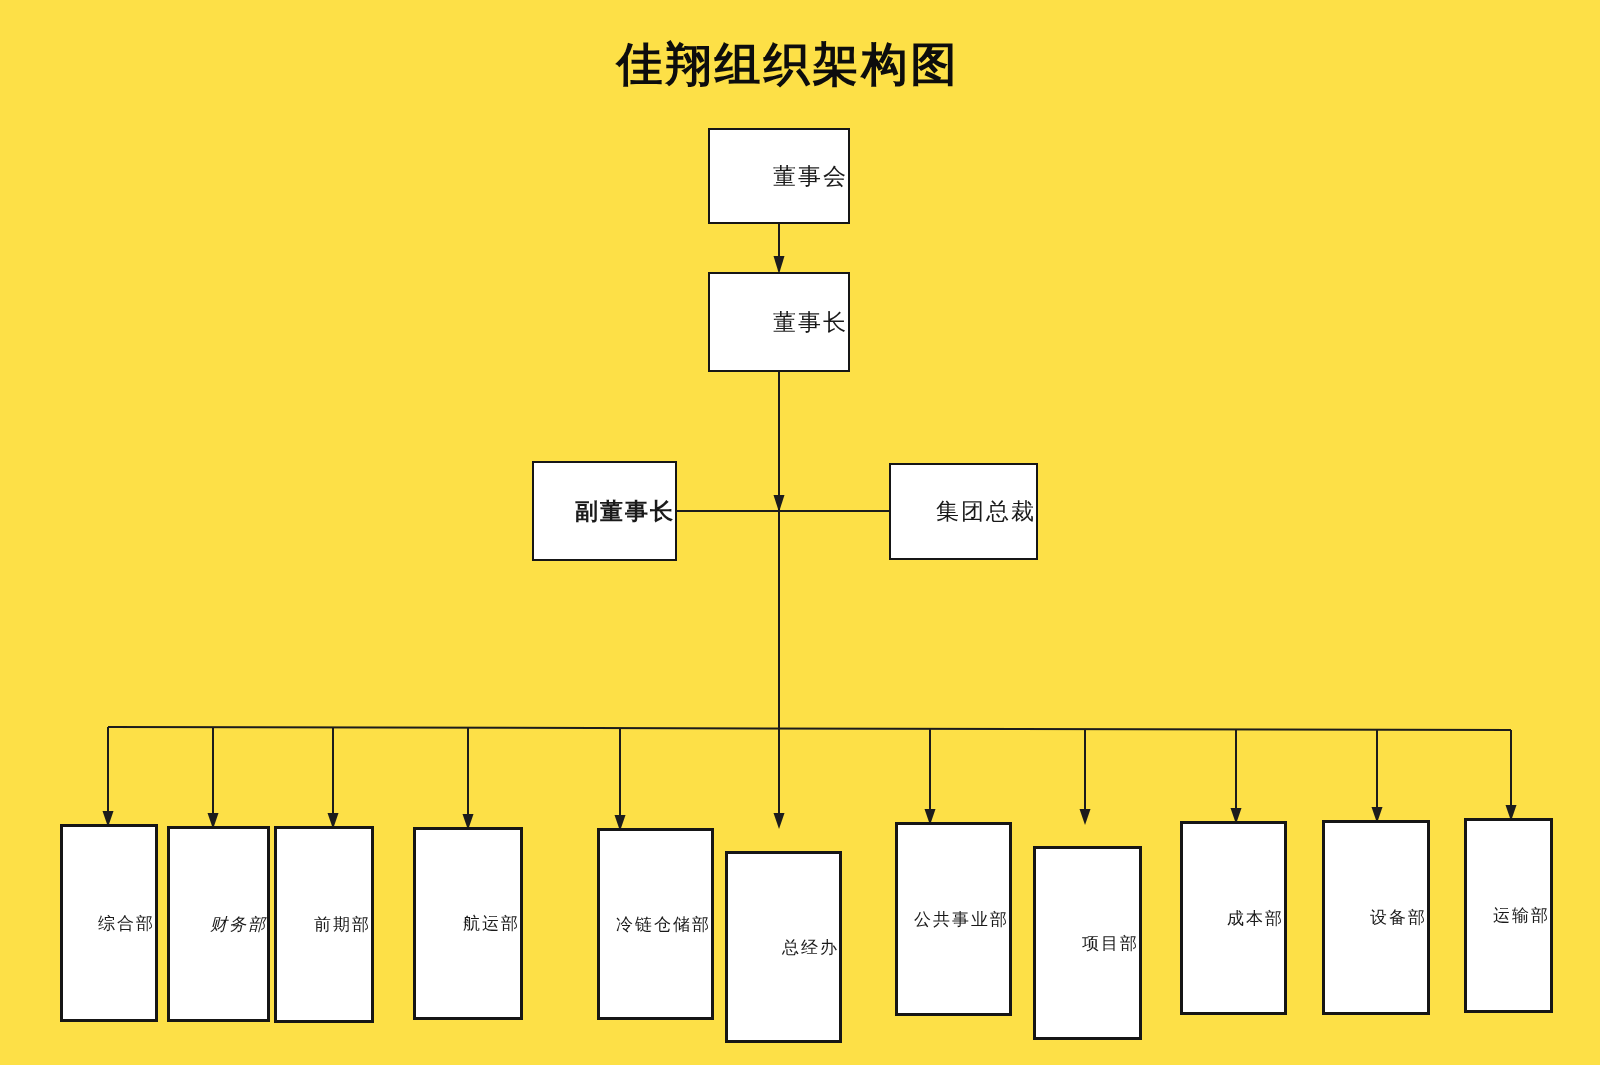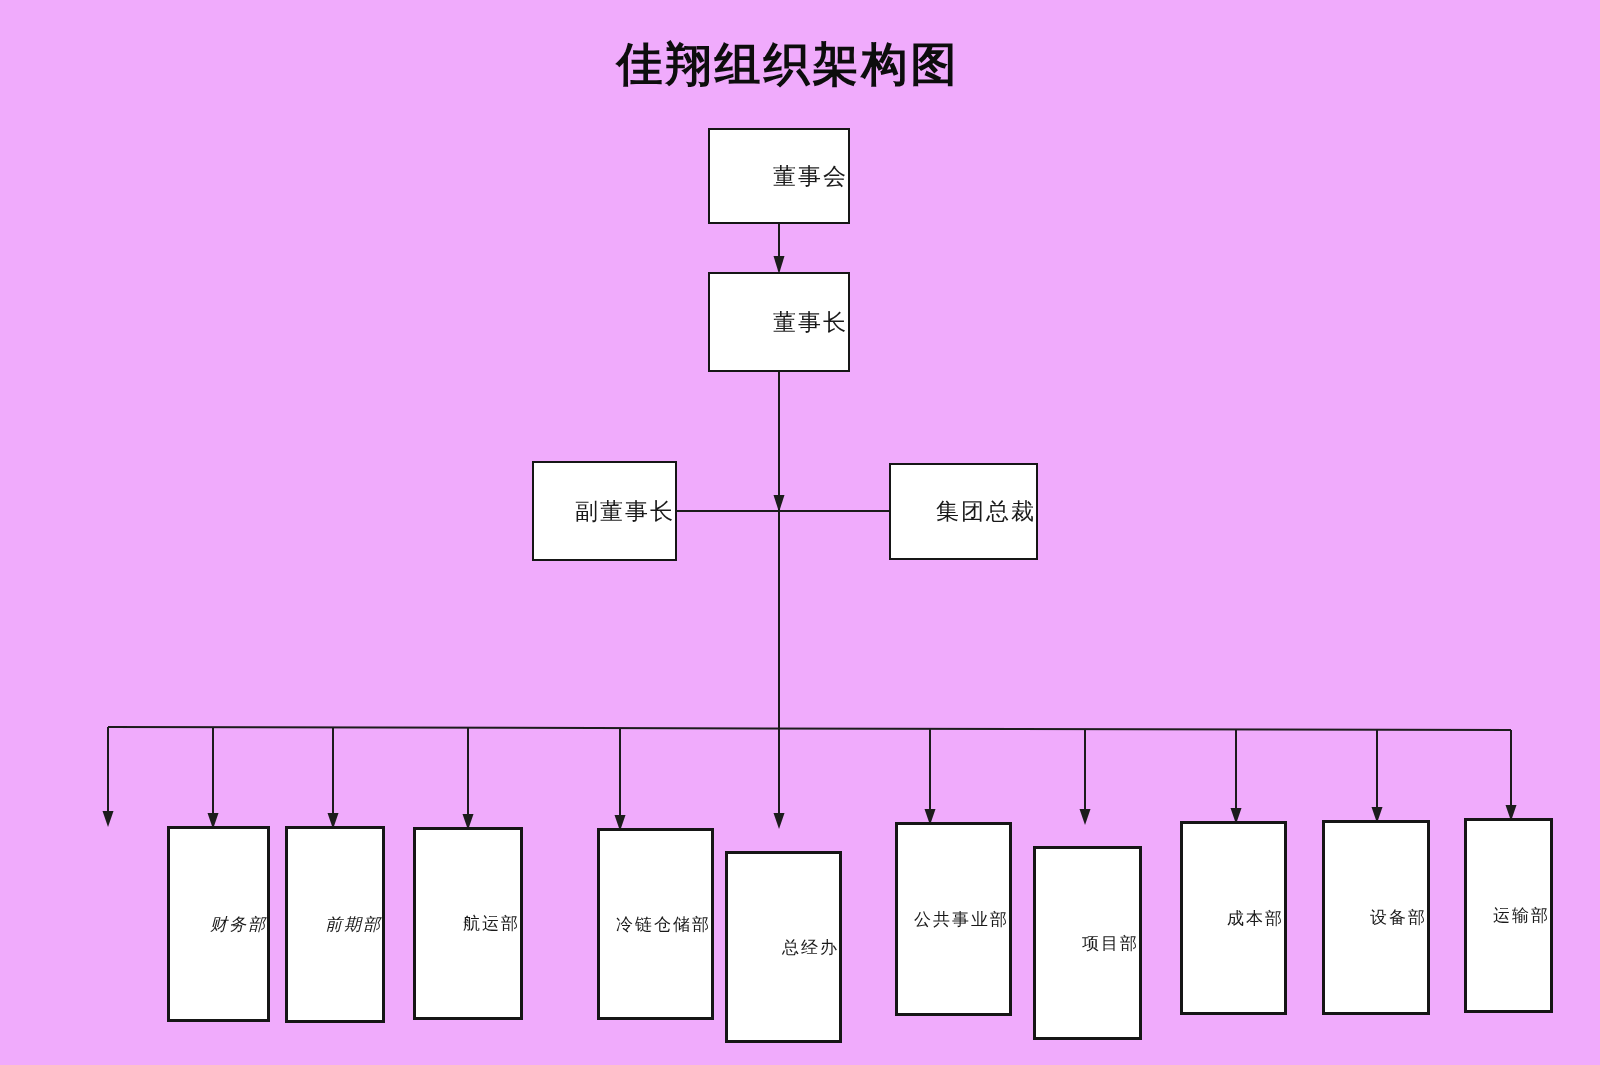--- a/index.html
+++ b/index.html
@@ -4,21 +4,21 @@
 <style>
   html, body {
     margin: 0;
     padding: 0;
     background: #ffffff;
   }
   .canvas {
     position: relative;
     width: 1600px;
     height: 1065px;
-    background: #f0abfc;
+    background: #fde047;
     font-family: "Liberation Serif", "DejaVu Serif", serif;
     color: #111111;
     overflow: hidden;
   }
   .title {
     position: absolute;
     left: 0;
     top: 34px;
     width: 1576px;
     margin: 0;
@@ -45,26 +45,26 @@
     box-sizing: border-box;
   }
   .node .lbl {
     font-size: 23px;
     letter-spacing: 2px;
     color: #1a1a1a;
     white-space: nowrap;
   }
   .n-board    { left: 708px; top: 128px; width: 142px; height: 96px;  border-width: 2.5px; }
   .n-chairman { left: 708px; top: 272px; width: 142px; height: 100px; border-width: 2.5px; }
-  .n-vice     { left: 532px; top: 461px; width: 145px; height: 100px; border-width: 2.5px; }
+  .n-vice     { left: 532px; top: 461px; width: 145px; height: 100px; border-width: 2.5px; font-weight: bold; }
   .n-pres     { left: 889px; top: 463px; width: 149px; height: 97px;  border-width: 2.5px; }
   .dept .lbl  { font-size: 17px; letter-spacing: 2px; }
   .d1  { left: 60px;   top: 824px; width: 98px;  height: 198px; }
   .d2  { left: 167px;  top: 826px; width: 103px; height: 196px; font-style: italic; }
-  .d3  { left: 285px;  top: 826px; width: 100px; height: 197px; font-style: italic; }
+  .d3  { left: 274px;  top: 826px; width: 100px; height: 197px; }
   .d4  { left: 413px;  top: 827px; width: 110px; height: 193px; }
   .d5  { left: 561px;  top: 828px; width: 117px; height: 192px; margin-left: 36px; }
   .d6  { left: 725px;  top: 851px; width: 117px; height: 192px; padding-left: 16px; }
   .d7  { left: 871px;  top: 822px; width: 117px; height: 194px; margin-left: 24px; }
   .d8  { left: 1033px; top: 846px; width: 109px; height: 194px; }
   .d9  { left: 1180px; top: 821px; width: 107px; height: 194px; }
   .d10 { left: 1322px; top: 820px; width: 108px; height: 195px; padding-left: 18px; }
   .d11 { left: 1464px; top: 818px; width: 89px;  height: 195px; }
   line    { stroke: #1c1c1c; stroke-width: 2; }
   polygon { fill: #1c1c1c; stroke: none; }
@@ -148,20 +148,23 @@
   <div class="node n-chairman">
     <span class="lbl">董事长</span>
   </div>
   <div class="node n-vice">
     <span class="lbl">副董事长</span>
   </div>
   <div class="node n-pres">
     <span class="lbl">集团总裁</span>
   </div>
 
+  <div class="node dept d1">
+    <span class="lbl">综合部</span>
+  </div>
   <div class="node dept d2">
     <span class="lbl">财务部</span>
   </div>
   <div class="node dept d3">
     <span class="lbl">前期部</span>
   </div>
   <div class="node dept d4">
     <span class="lbl">航运部</span>
   </div>
   <div class="node dept d5">

